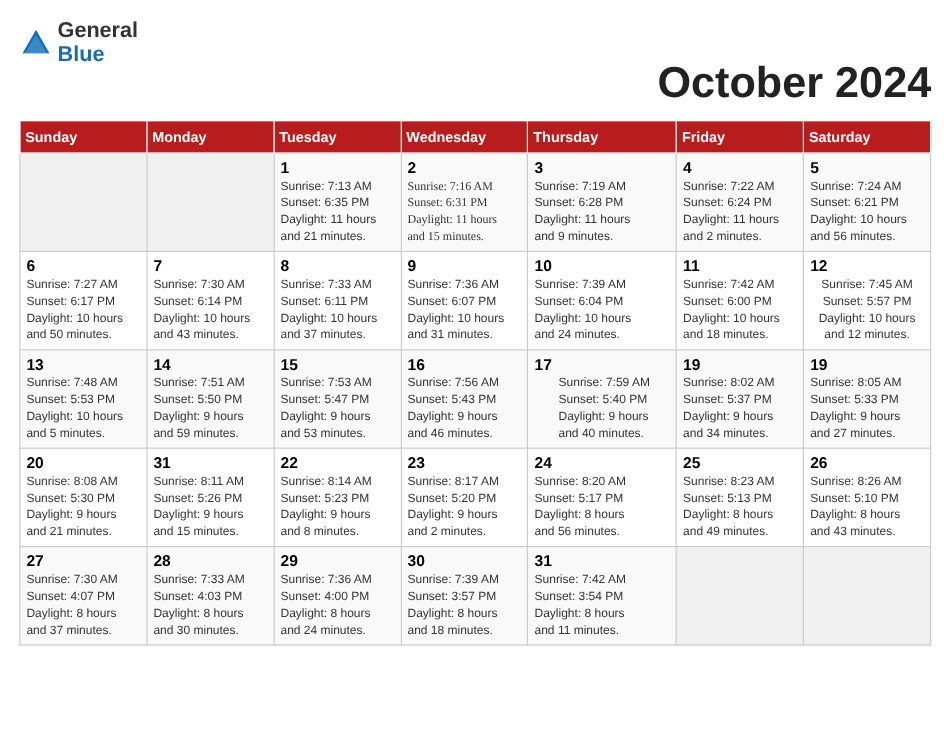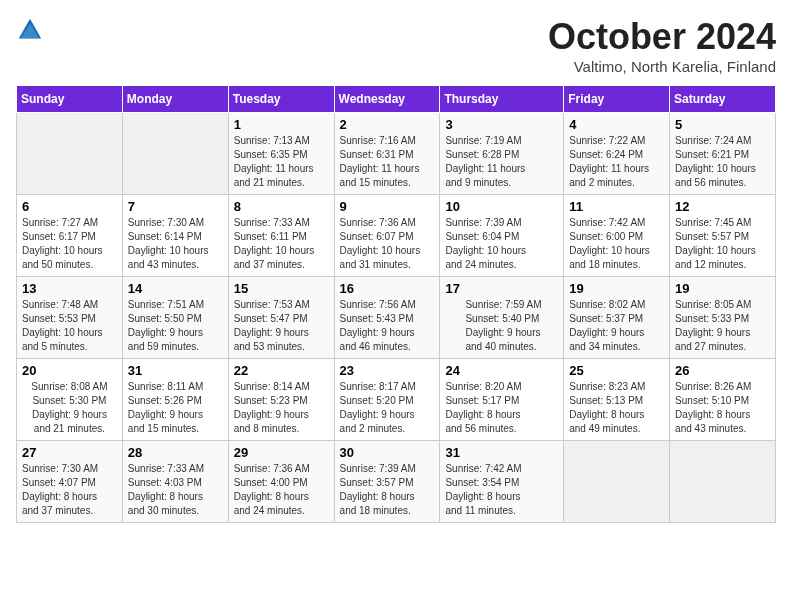--- a/index.html
+++ b/index.html
@@ -34,38 +34,38 @@
       font-size: 18px;
       font-weight: bold;
       color: #1a6bb5;
     }
     .logo-icon {
       width: 28px;
       height: 28px;
       margin-right: 4px;
     }
     .title-area {
-      text-align: right;
+      margin-top: 32px;
     }
     .month-title {
       font-size: 36px;
       font-weight: bold;
       color: #222;
     }
     .location-title {
       font-size: 15px;
       color: #444;
     }
     table {
       width: 100%;
       border-collapse: collapse;
       font-size: 11px;
     }
     thead tr th {
-      background-color: #6d28d9;
+      background-color: #b91c1c;
       color: #fff;
       padding: 6px 4px;
       text-align: left;
       font-size: 12px;
       font-weight: bold;
       border: 1px solid #fff;
     }
     tbody tr {
       vertical-align: top;
     }
@@ -96,24 +96,27 @@
   </style>
 </head>
 <body>
 
 <div class="header">
   <div class="logo">
     <svg class="logo-icon" viewBox="0 0 30 30">
       <polygon points="15,3 27,24 3,24" fill="#1a6bb5"></polygon>
       <polygon points="15,8 25,24 5,24" fill="#4a9fd4" opacity="0.6"></polygon>
     </svg>
+    <div class="logo-text">
+      <span class="logo-general">General</span>
+      <span class="logo-blue">Blue</span>
+    </div>
   </div>
   <div class="title-area">
     <div class="month-title">October 2024</div>
-    <div class="location-title">Valtimo, North Karelia, Finland</div>
   </div>
 </div>
 
 <table>
   <thead>
     <tr>
     <th>Sunday</th>
         <th>Monday</th>
         <th>Tuesday</th>
         <th>Wednesday</th>
@@ -128,21 +131,21 @@
         <td class="empty-cell"></td>
         <td>
           <span class="day-num">1</span>
           <div class="day-info" style="white-space: pre-line;">Sunrise: 7:13 AM
 Sunset: 6:35 PM
 Daylight: 11 hours
 and 21 minutes.</div>
         </td>
         <td>
           <span class="day-num">2</span>
-          <div class="day-info" style="white-space: pre-line;">Sunrise: 7:16 AM
+          <div class="day-info" style="white-space: pre-line; font-family: Liberation Serif, serif;">Sunrise: 7:16 AM
 Sunset: 6:31 PM
 Daylight: 11 hours
 and 15 minutes.</div>
         </td>
         <td>
           <span class="day-num">3</span>
           <div class="day-info" style="white-space: pre-line;">Sunrise: 7:19 AM
 Sunset: 6:28 PM
 Daylight: 11 hours
 and 9 minutes.</div>
@@ -200,21 +203,21 @@
         </td>
         <td>
           <span class="day-num">11</span>
           <div class="day-info" style="white-space: pre-line;">Sunrise: 7:42 AM
 Sunset: 6:00 PM
 Daylight: 10 hours
 and 18 minutes.</div>
         </td>
         <td>
           <span class="day-num">12</span>
-          <div class="day-info" style="white-space: pre-line;">Sunrise: 7:45 AM
+          <div class="day-info" style="white-space: pre-line; text-align: center;">Sunrise: 7:45 AM
 Sunset: 5:57 PM
 Daylight: 10 hours
 and 12 minutes.</div>
         </td>
       </tr>
       <tr>
         <td>
           <span class="day-num">13</span>
           <div class="day-info" style="white-space: pre-line;">Sunrise: 7:48 AM
 Sunset: 5:53 PM
@@ -260,21 +263,21 @@
           <span class="day-num">19</span>
           <div class="day-info" style="white-space: pre-line;">Sunrise: 8:05 AM
 Sunset: 5:33 PM
 Daylight: 9 hours
 and 27 minutes.</div>
         </td>
       </tr>
       <tr>
         <td>
           <span class="day-num">20</span>
-          <div class="day-info" style="white-space: pre-line; text-align: center;">Sunrise: 8:08 AM
+          <div class="day-info" style="white-space: pre-line;">Sunrise: 8:08 AM
 Sunset: 5:30 PM
 Daylight: 9 hours
 and 21 minutes.</div>
         </td>
         <td>
           <span class="day-num">31</span>
           <div class="day-info" style="white-space: pre-line;">Sunrise: 8:11 AM
 Sunset: 5:26 PM
 Daylight: 9 hours
 and 15 minutes.</div>

